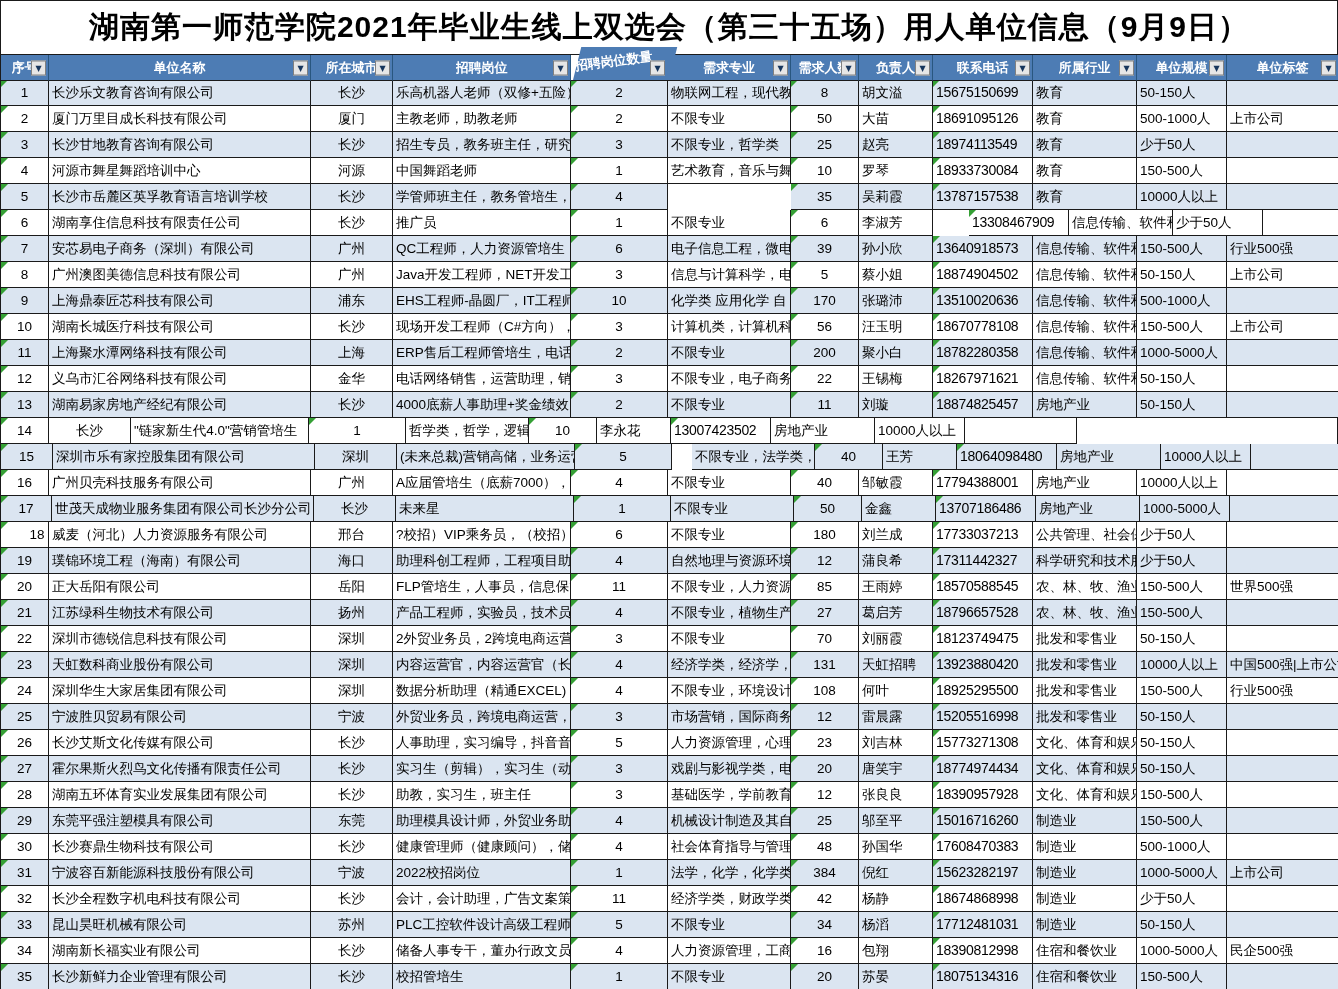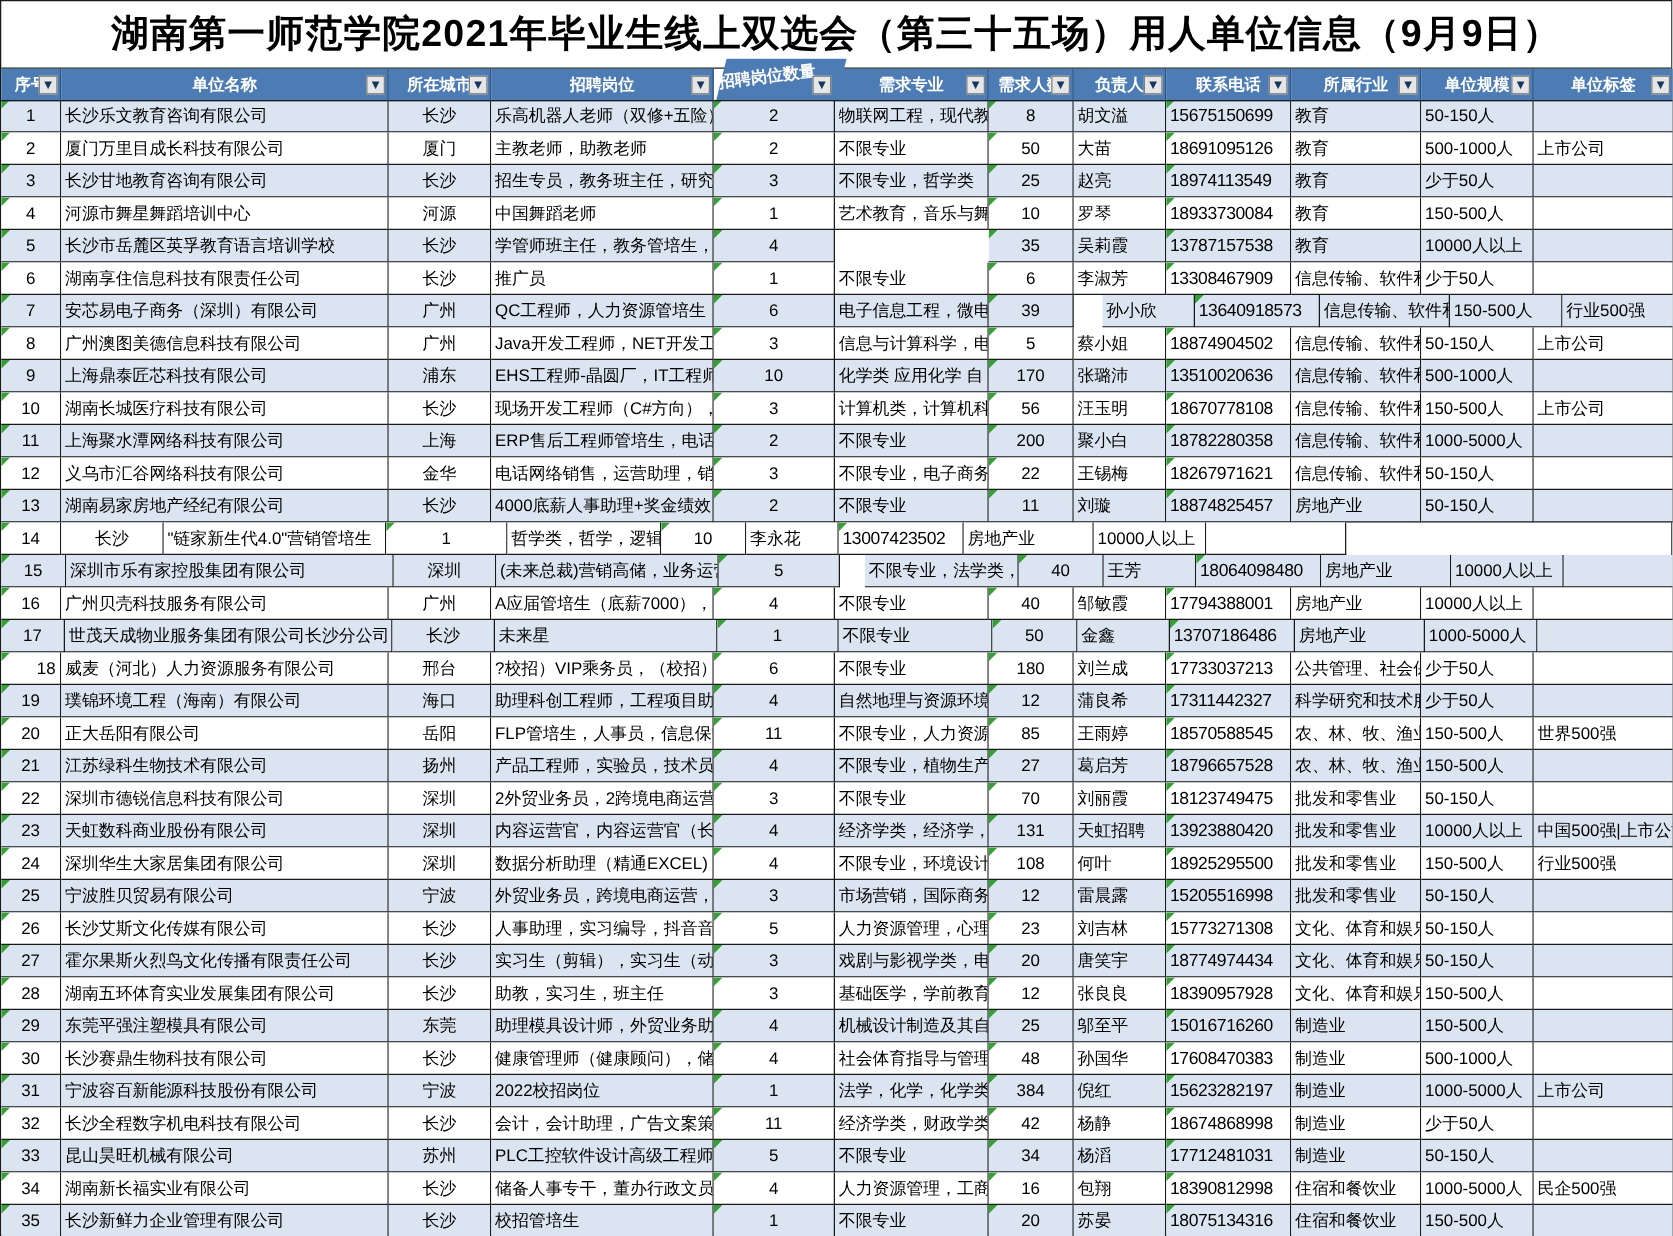--- a/index.html
+++ b/index.html
@@ -224,34 +224,34 @@
       </div>
       <div class="trow plain">
         <div class="tcell align-center col-seq" style="width: 48px;"><span class="tri"></span><span class="cval">6</span></div>
         <div class="tcell align-left col-company" style="width: 262px;"><span class="cval">湖南享住信息科技有限责任公司</span></div>
         <div class="tcell align-center col-city" style="width: 82px;"><span class="cval">长沙</span></div>
         <div class="tcell align-left col-positions" style="width: 178px;"><span class="cval">推广员</span></div>
         <div class="tcell align-center col-pos_count" style="width: 97px;"><span class="tri"></span><span class="cval">1</span></div>
         <div class="tcell align-left col-majors" style="width: 123px;"><span class="cval">不限专业</span></div>
         <div class="tcell align-center col-demand" style="width: 68px;"><span class="tri"></span><span class="cval">6</span></div>
         <div class="tcell align-left col-contact" style="width: 74px;"><span class="cval">李淑芳</span></div>
-        <div class="tcell align-left col-phone" style="width: 100px;"><span class="tri"></span><span class="cval">13308467909</span></div>
+        <div class="tcell align-left col-phone" style="width: 100px; margin-left: 36px;"><span class="tri"></span><span class="cval">13308467909</span></div>
         <div class="tcell align-left col-industry" style="width: 104px;"><span class="cval">信息传输、软件和</span></div>
         <div class="tcell align-left col-scale" style="width: 90px;"><span class="cval">少于50人</span></div>
         <div class="tcell align-left col-tag" style="width: 112px;"><span class="cval"></span></div>
       </div>
       <div class="trow band">
         <div class="tcell align-center col-seq" style="width: 48px;"><span class="tri"></span><span class="cval">7</span></div>
         <div class="tcell align-left col-company" style="width: 262px;"><span class="cval">安芯易电子商务（深圳）有限公司</span></div>
         <div class="tcell align-center col-city" style="width: 82px;"><span class="cval">广州</span></div>
         <div class="tcell align-left col-positions" style="width: 178px;"><span class="cval">QC工程师，人力资源管培生，</span></div>
         <div class="tcell align-center col-pos_count" style="width: 97px;"><span class="tri"></span><span class="cval">6</span></div>
         <div class="tcell align-left col-majors" style="width: 123px;"><span class="cval">电子信息工程，微电</span></div>
         <div class="tcell align-center col-demand" style="width: 68px;"><span class="tri"></span><span class="cval">39</span></div>
-        <div class="tcell align-left col-contact" style="width: 74px; margin-left: 23px;"><span class="cval">孙小欣</span></div>
+        <div class="tcell align-left col-contact" style="width: 74px;"><span class="cval">孙小欣</span></div>
         <div class="tcell align-left col-phone" style="width: 100px;"><span class="tri"></span><span class="cval">13640918573</span></div>
         <div class="tcell align-left col-industry" style="width: 104px;"><span class="cval">信息传输、软件和</span></div>
         <div class="tcell align-left col-scale" style="width: 90px;"><span class="cval">150-500人</span></div>
         <div class="tcell align-left col-tag" style="width: 112px;"><span class="cval">行业500强</span></div>
       </div>
       <div class="trow plain">
         <div class="tcell align-center col-seq" style="width: 48px;"><span class="tri"></span><span class="cval">8</span></div>
         <div class="tcell align-left col-company" style="width: 262px;"><span class="cval">广州澳图美德信息科技有限公司</span></div>
         <div class="tcell align-center col-city" style="width: 82px;"><span class="cval">广州</span></div>
         <div class="tcell align-left col-positions" style="width: 178px;"><span class="cval">Java开发工程师，NET开发工程</span></div>

